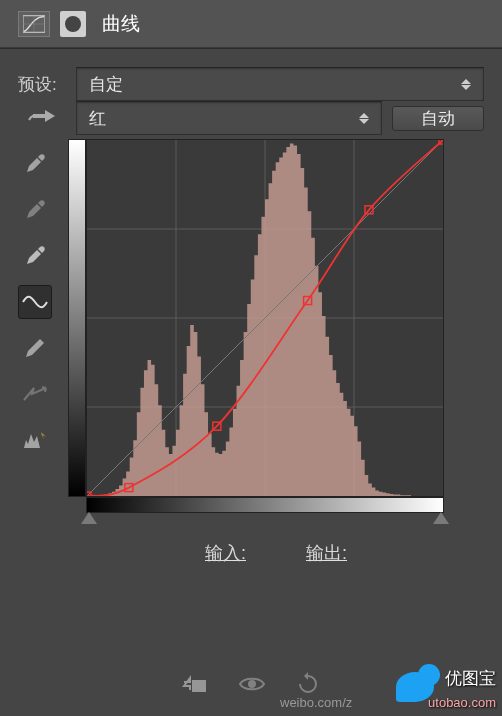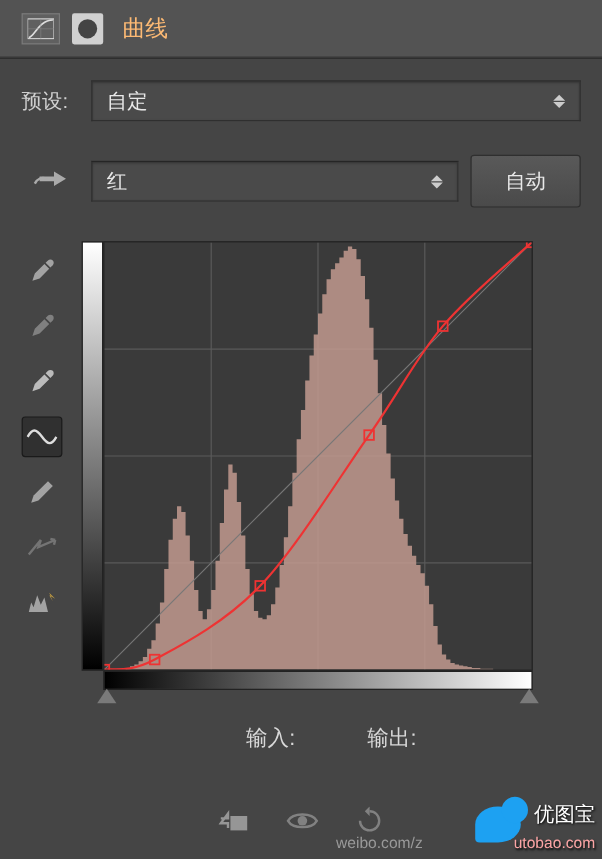--- a/index.html
+++ b/index.html
@@ -2,37 +2,37 @@
 <html><head>
 <meta charset="utf-8">
 <style>
 * { box-sizing: border-box; margin: 0; padding: 0; }
 body { width: 502px; height: 716px; background: #535353; font-family: Arial, sans-serif; color: #e0e0e0; overflow: hidden; position: relative; }
 .header { height: 48px; background: #535353; display: flex; align-items: center; padding: 0 18px; gap: 10px; border-bottom: 1px solid #3a3a3a; }
 .header-icon { width: 32px; height: 26px; background: #606060; border: 1px solid #7a7a7a; display: flex; align-items: center; justify-content: center; }
 .header-icon svg { width: 22px; height: 18px; }
 .adj-icon { width: 26px; height: 26px; background: #d0d0d0; border-radius: 2px; display: flex; align-items: center; justify-content: center; }
 .adj-icon .dot { width: 16px; height: 16px; background: #444; border-radius: 50%; }
-.panel-title { font-size: 19px; color: #fdba74; margin-left: 6px; }
+.panel-title { font-size: 19px; color: #ffffff; margin-left: 6px; }
 .content { background: #454545; padding: 18px 18px 10px 18px; height: calc(100% - 48px); position: relative; border-top: 1px solid #2a2a2a; }
-.row { display: flex; align-items: center; margin-bottom: 28px; gap: 10px; }
+.row { display: flex; align-items: center; margin-bottom: 0; gap: 10px; }
 .row-label { font-size: 17px; color: #d0d0d0; width: 48px; }
 .dropdown { flex: 1; height: 34px; background: #4a4a4a; border: 1px solid #2f2f2f; border-top-color: #252525; border-radius: 0; display: flex; align-items: center; padding: 0 12px; position: relative; box-shadow: inset 0 1px 2px rgba(0,0,0,0.3); }
 .dropdown-text { font-size: 17px; color: #e8e8e8; }
 .dropdown-arrows { position: absolute; right: 10px; width: 12px; height: 16px; display: flex; flex-direction: column; justify-content: center; gap: 1px; }
 .dropdown-arrows .up { width: 0; height: 0; border-left: 5px solid transparent; border-right: 5px solid transparent; border-bottom: 5px solid #ccc; }
 .dropdown-arrows .down { width: 0; height: 0; border-left: 5px solid transparent; border-right: 5px solid transparent; border-top: 5px solid #ccc; }
 .finger-icon { width: 48px; display: flex; justify-content: center; }
 .channel-dropdown { width: 218px; }
-.auto-btn { width: 92px; height: 44px; background: linear-gradient(#595959, #4a4a4a); border: 1px solid #2f2f2f; border-radius: 3px; font-size: 17px; color: #e8e8e8; display: flex; align-items: center; justify-content: center; cursor: pointer; }
+.auto-btn { width: 92px; height: 25px; background: linear-gradient(#595959, #4a4a4a); border: 1px solid #2f2f2f; border-radius: 3px; font-size: 17px; color: #e8e8e8; display: flex; align-items: center; justify-content: center; cursor: pointer; }
 .main-area { display: flex; gap: 14px; margin-top: 4px; }
 .tools { width: 36px; display: flex; flex-direction: column; gap: 12px; padding-top: 8px; }
 .tool { width: 34px; height: 34px; display: flex; align-items: center; justify-content: center; cursor: pointer; opacity: 0.7; }
 .tool.selected { background: #303030; border: 1px solid #1a1a1a; border-radius: 3px; opacity: 1; }
-.graph-container { flex: 1; }
+.graph-container { flex: 1; text-decoration: underline; }
 .graph-wrap { display: flex; }
 .grad-v { width: 18px; height: 358px; background: linear-gradient(to bottom, #fff, #000); border: 1px solid #222; }
 .graph { width: 358px; height: 358px; background: #3a3a3a; border: 1px solid #222; position: relative; }
 .graph-inner { position: absolute; inset: 0; }
 .grad-h-wrap { display: flex; margin-top: 0; }
 .grad-h-spacer { width: 18px; }
 .grad-h { width: 358px; height: 16px; background: linear-gradient(to right, #000, #fff); border: 1px solid #222; position: relative; }
 .slider-black, .slider-white { position: absolute; bottom: -12px; width: 0; height: 0; border-left: 8px solid transparent; border-right: 8px solid transparent; border-bottom: 12px solid #7a7a7a; }
 .slider-black { left: -6px; }
 .slider-white { right: -6px; }

